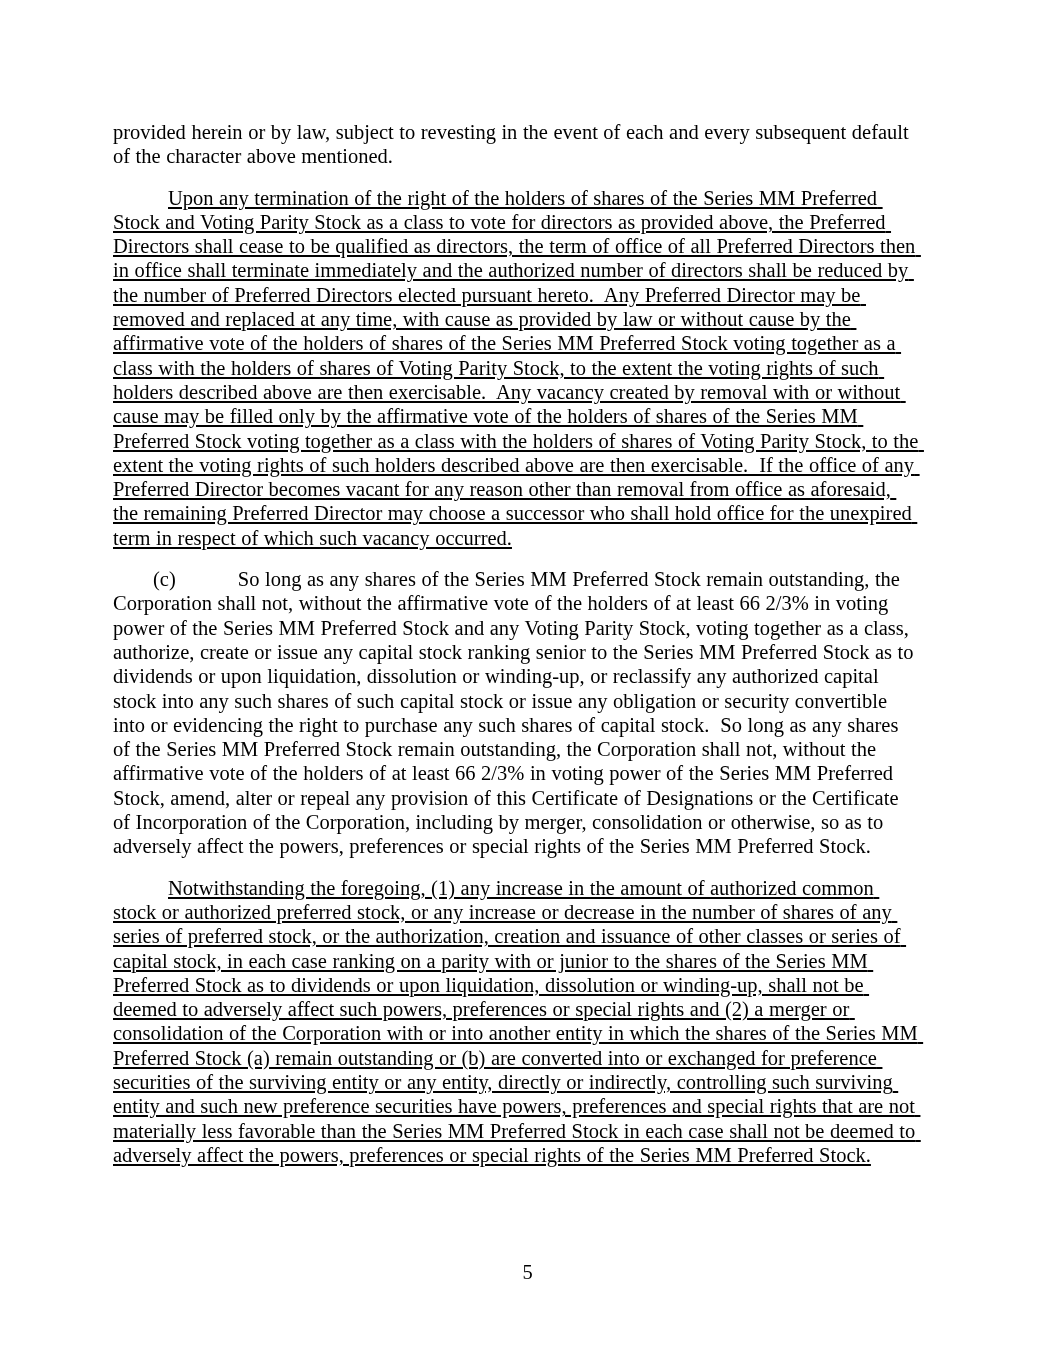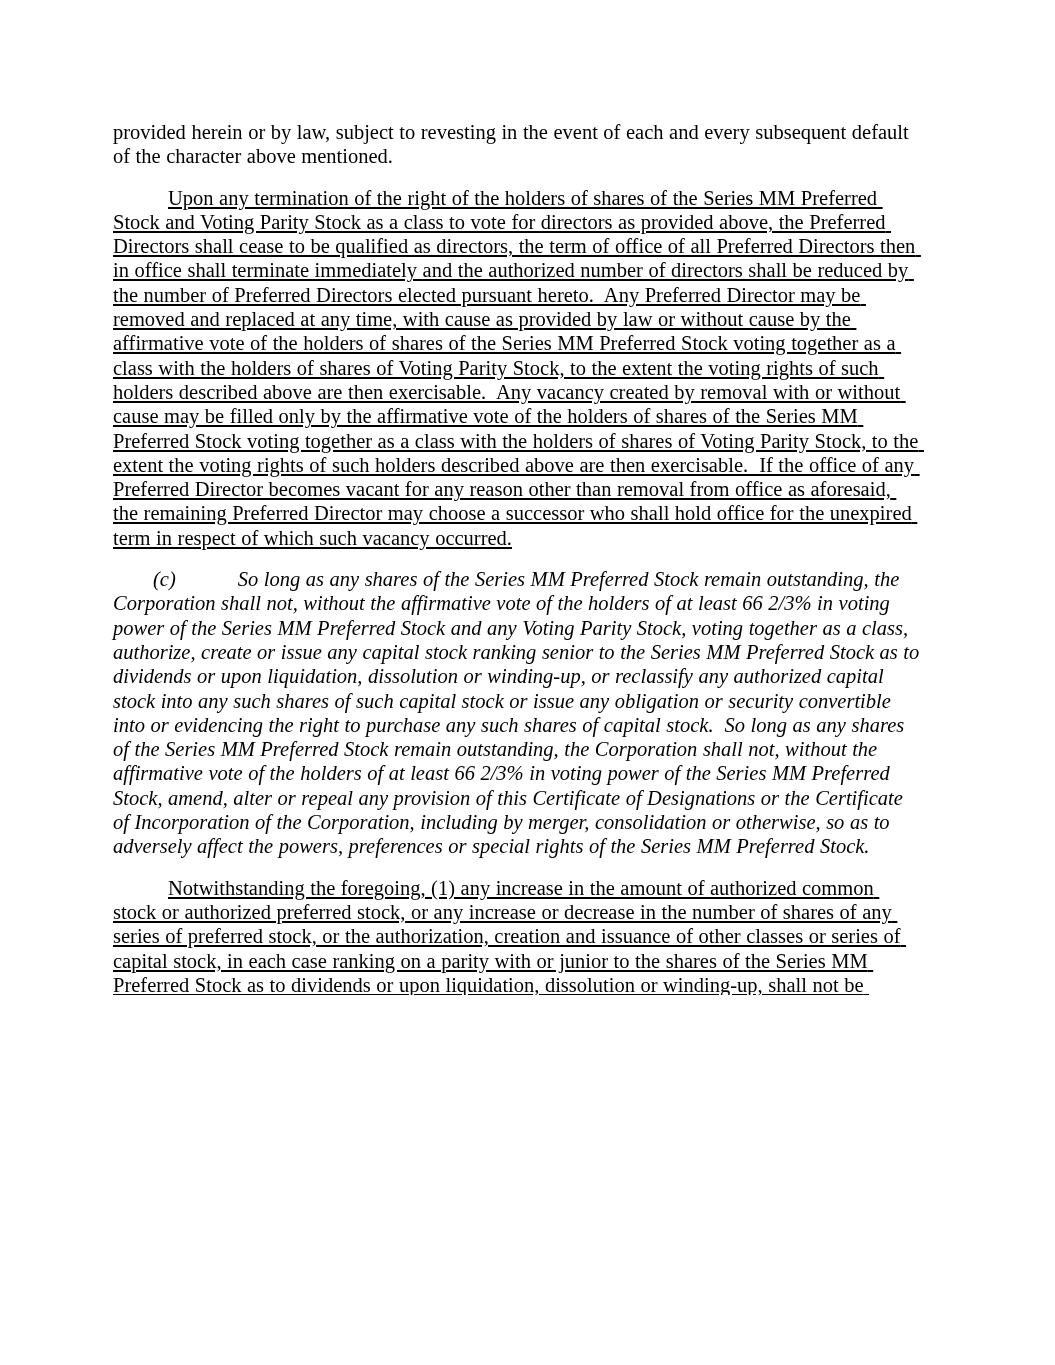--- a/index.html
+++ b/index.html
@@ -3,21 +3,21 @@
 <meta charset="utf-8">
 <style>
   html, body {
     margin: 0;
     padding: 0;
     background: #ffffff;
   }
   .page {
     position: relative;
     width: 1055px;
-    height: 995px;
+    height: 1365px;
     background: #ffffff;
     overflow: hidden;
     font-family: "Liberation Serif", "DejaVu Serif", serif;
     color: #000000;
   }
   .text-block {
     position: absolute;
     left: 113px;
     top: 120px;
     width: 808px;
@@ -29,21 +29,20 @@
     text-align: left;
     white-space: pre-wrap;
     word-spacing: 0.4px;
   }
   .para.indent {
     text-indent: 55px;
     text-decoration: underline;
   }
   .para.indent-c {
     text-indent: 40px;
-    font-style: italic;
   }
   .clabel {
     margin-right: 62px;
   }
   .page-number {
     position: absolute;
     top: 1260px;
     left: 0;
     width: 100%;
     text-align: center;

